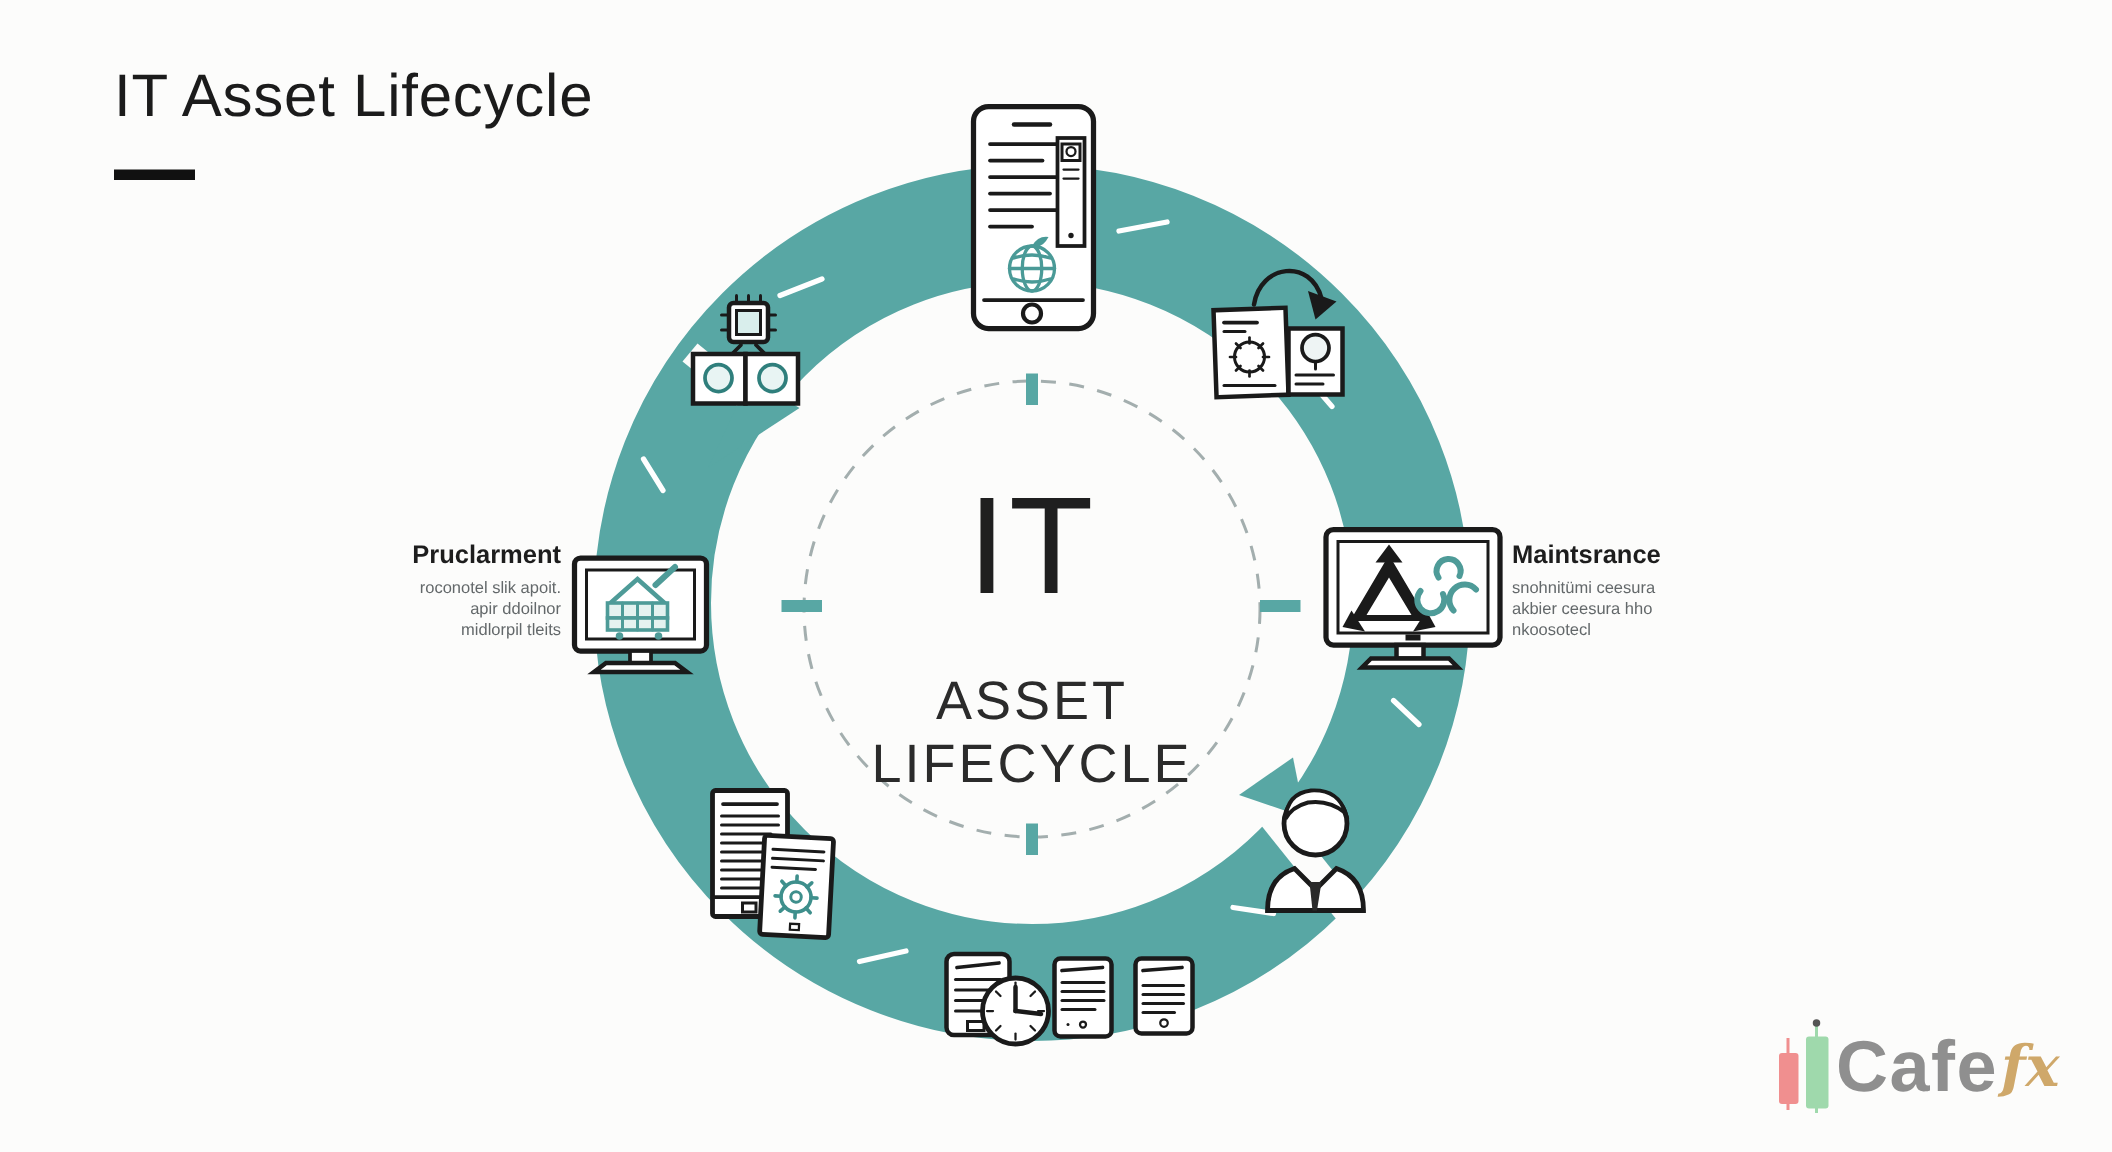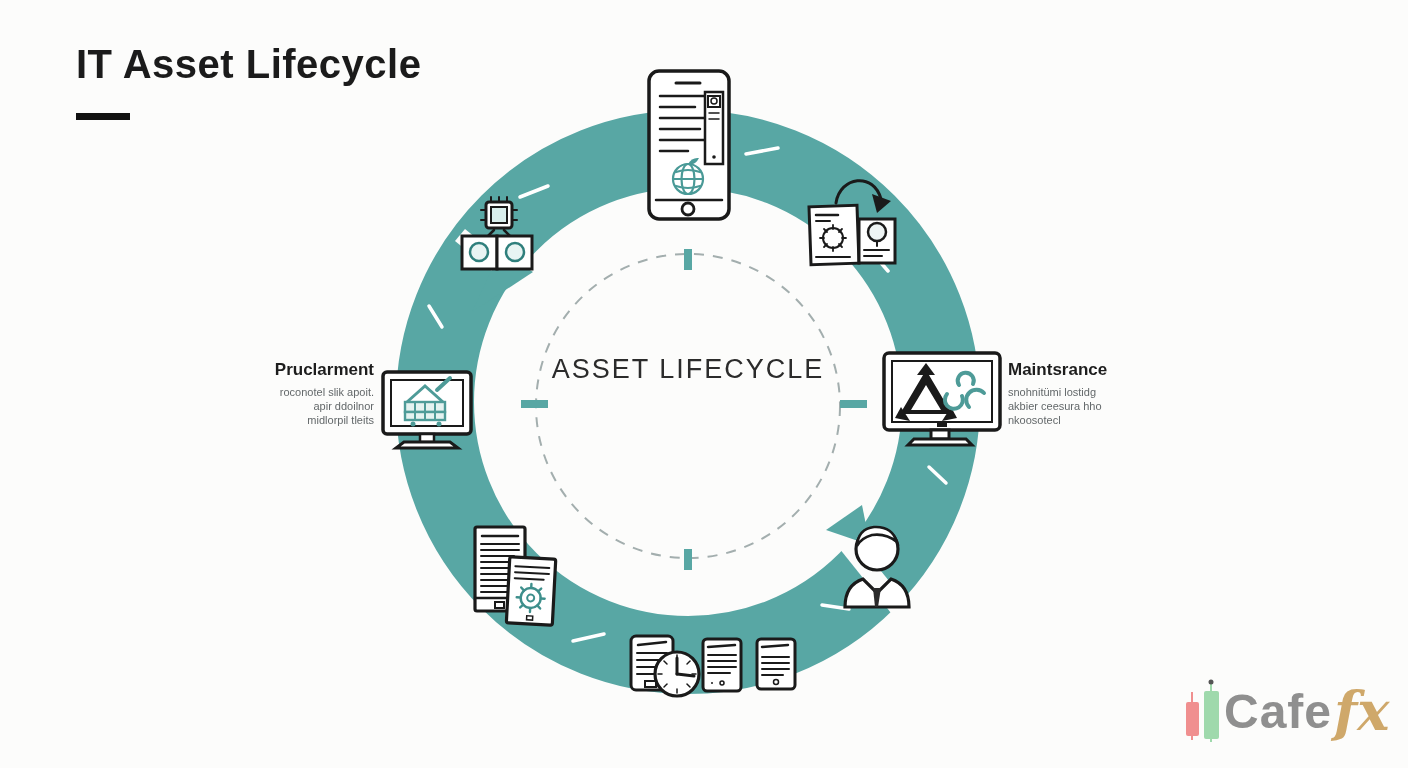--- a/index.html
+++ b/index.html
@@ -2,37 +2,37 @@
 <html><head>
 <meta charset="utf-8">
 <style>
   html,body{margin:0;padding:0;}
   body{width:1408px;height:768px;overflow:hidden;background:#fcfcfb;
        font-family:"Liberation Sans", sans-serif;position:relative;}
   .stage{position:absolute;inset:0;width:1408px;height:768px;}
   svg.diagram{position:absolute;left:0;top:0;}
 
   .title-block{position:absolute;left:76px;top:42px;}
-  .title-block h1{margin:0;font-size:40px;font-weight:700;color:#1b1b1b;letter-spacing:.5px;}
+  .title-block h1{margin:0;font-size:40px;font-weight:400;color:#1b1b1b;letter-spacing:.5px;}
   .title-underline{width:54px;height:7px;background:#111;margin-top:26px;}
 
   .center-text{position:absolute;left:538px;top:318px;width:300px;text-align:center;}
   .center-text .big{font-size:92px;font-weight:500;color:#1f1f1f;letter-spacing:2px;line-height:1;}
-  .center-text .small{margin-top:36px;font-size:27px;font-weight:400;color:#2b2b2b;letter-spacing:2px;}
+  .center-text .small{margin-top:36px;font-size:36px;font-weight:400;color:#2b2b2b;letter-spacing:2px;}
 
   .stage-label{position:absolute;width:190px;}
   .stage-label .lbl-title{font-size:17px;font-weight:700;color:#1d1d1d;margin-bottom:5px;}
   .stage-label .lbl-line{font-size:11px;color:#63686a;line-height:14px;}
   .label-left{right:1034px;top:360px;text-align:right;}
   .label-right{left:1008px;top:360px;text-align:left;}
 
   .logo{position:absolute;left:1180px;top:678px;display:flex;align-items:flex-start;}
   .logo .word{font-size:48px;font-weight:700;color:#8f8f8f;letter-spacing:1px;line-height:68px;}
   .logo .fx{font-family:"DejaVu Serif", serif;font-style:italic;font-weight:700;
-            font-size:54px;color:#cfa86a;line-height:66px;margin-left:2px;}
+            font-size:38px;color:#cfa86a;line-height:66px;margin-left:2px;}
 </style>
 </head>
 <body>
 
 <div class="stage">
 
   <svg class="diagram" width="1408" height="768" viewBox="0 0 1408 768">
 
     <circle cx="688" cy="402" r="253" fill="none" stroke="#58a7a4" stroke-width="78"></circle>
 
@@ -269,33 +269,34 @@
       <circle cx="515" cy="252" r="9" stroke="#2f7f7c" stroke-width="2.5" fill="#e8f4f3"></circle>
     </g>
   </svg>
 
   <div class="title-block">
     <h1>IT Asset Lifecycle</h1>
     <div class="title-underline"></div>
   </div>
 
   <div class="center-text">
+    <div class="big">IT</div>
     <div class="small">ASSET LIFECYCLE</div>
   </div>
 
   <div class="stage-label label-left">
     <div class="lbl-title">Pruclarment</div>
     <div class="lbl-line">roconotel slik apoit.</div>
     <div class="lbl-line">apir ddoilnor</div>
     <div class="lbl-line">midlorpil tleits</div>
   </div>
 
   <div class="stage-label label-right">
     <div class="lbl-title">Maintsrance</div>
-    <div class="lbl-line">snohnitümi lostidg</div>
+    <div class="lbl-line">snohnitümi ceesura</div>
     <div class="lbl-line">akbier ceesura hho</div>
     <div class="lbl-line">nkoosotecl</div>
   </div>
 
   <div class="logo">
     <svg width="44" height="70" viewBox="0 0 44 70">
       <line x1="12" y1="14" x2="12" y2="62" stroke="#f08f8f" stroke-width="2"></line>
       <rect x="6" y="24" width="13" height="34" rx="2" fill="#f08f8f"></rect>
       <line x1="31" y1="6" x2="31" y2="64" stroke="#9fd9ac" stroke-width="2"></line>
       <circle cx="31" cy="4" r="2.5" fill="#555555"></circle>

